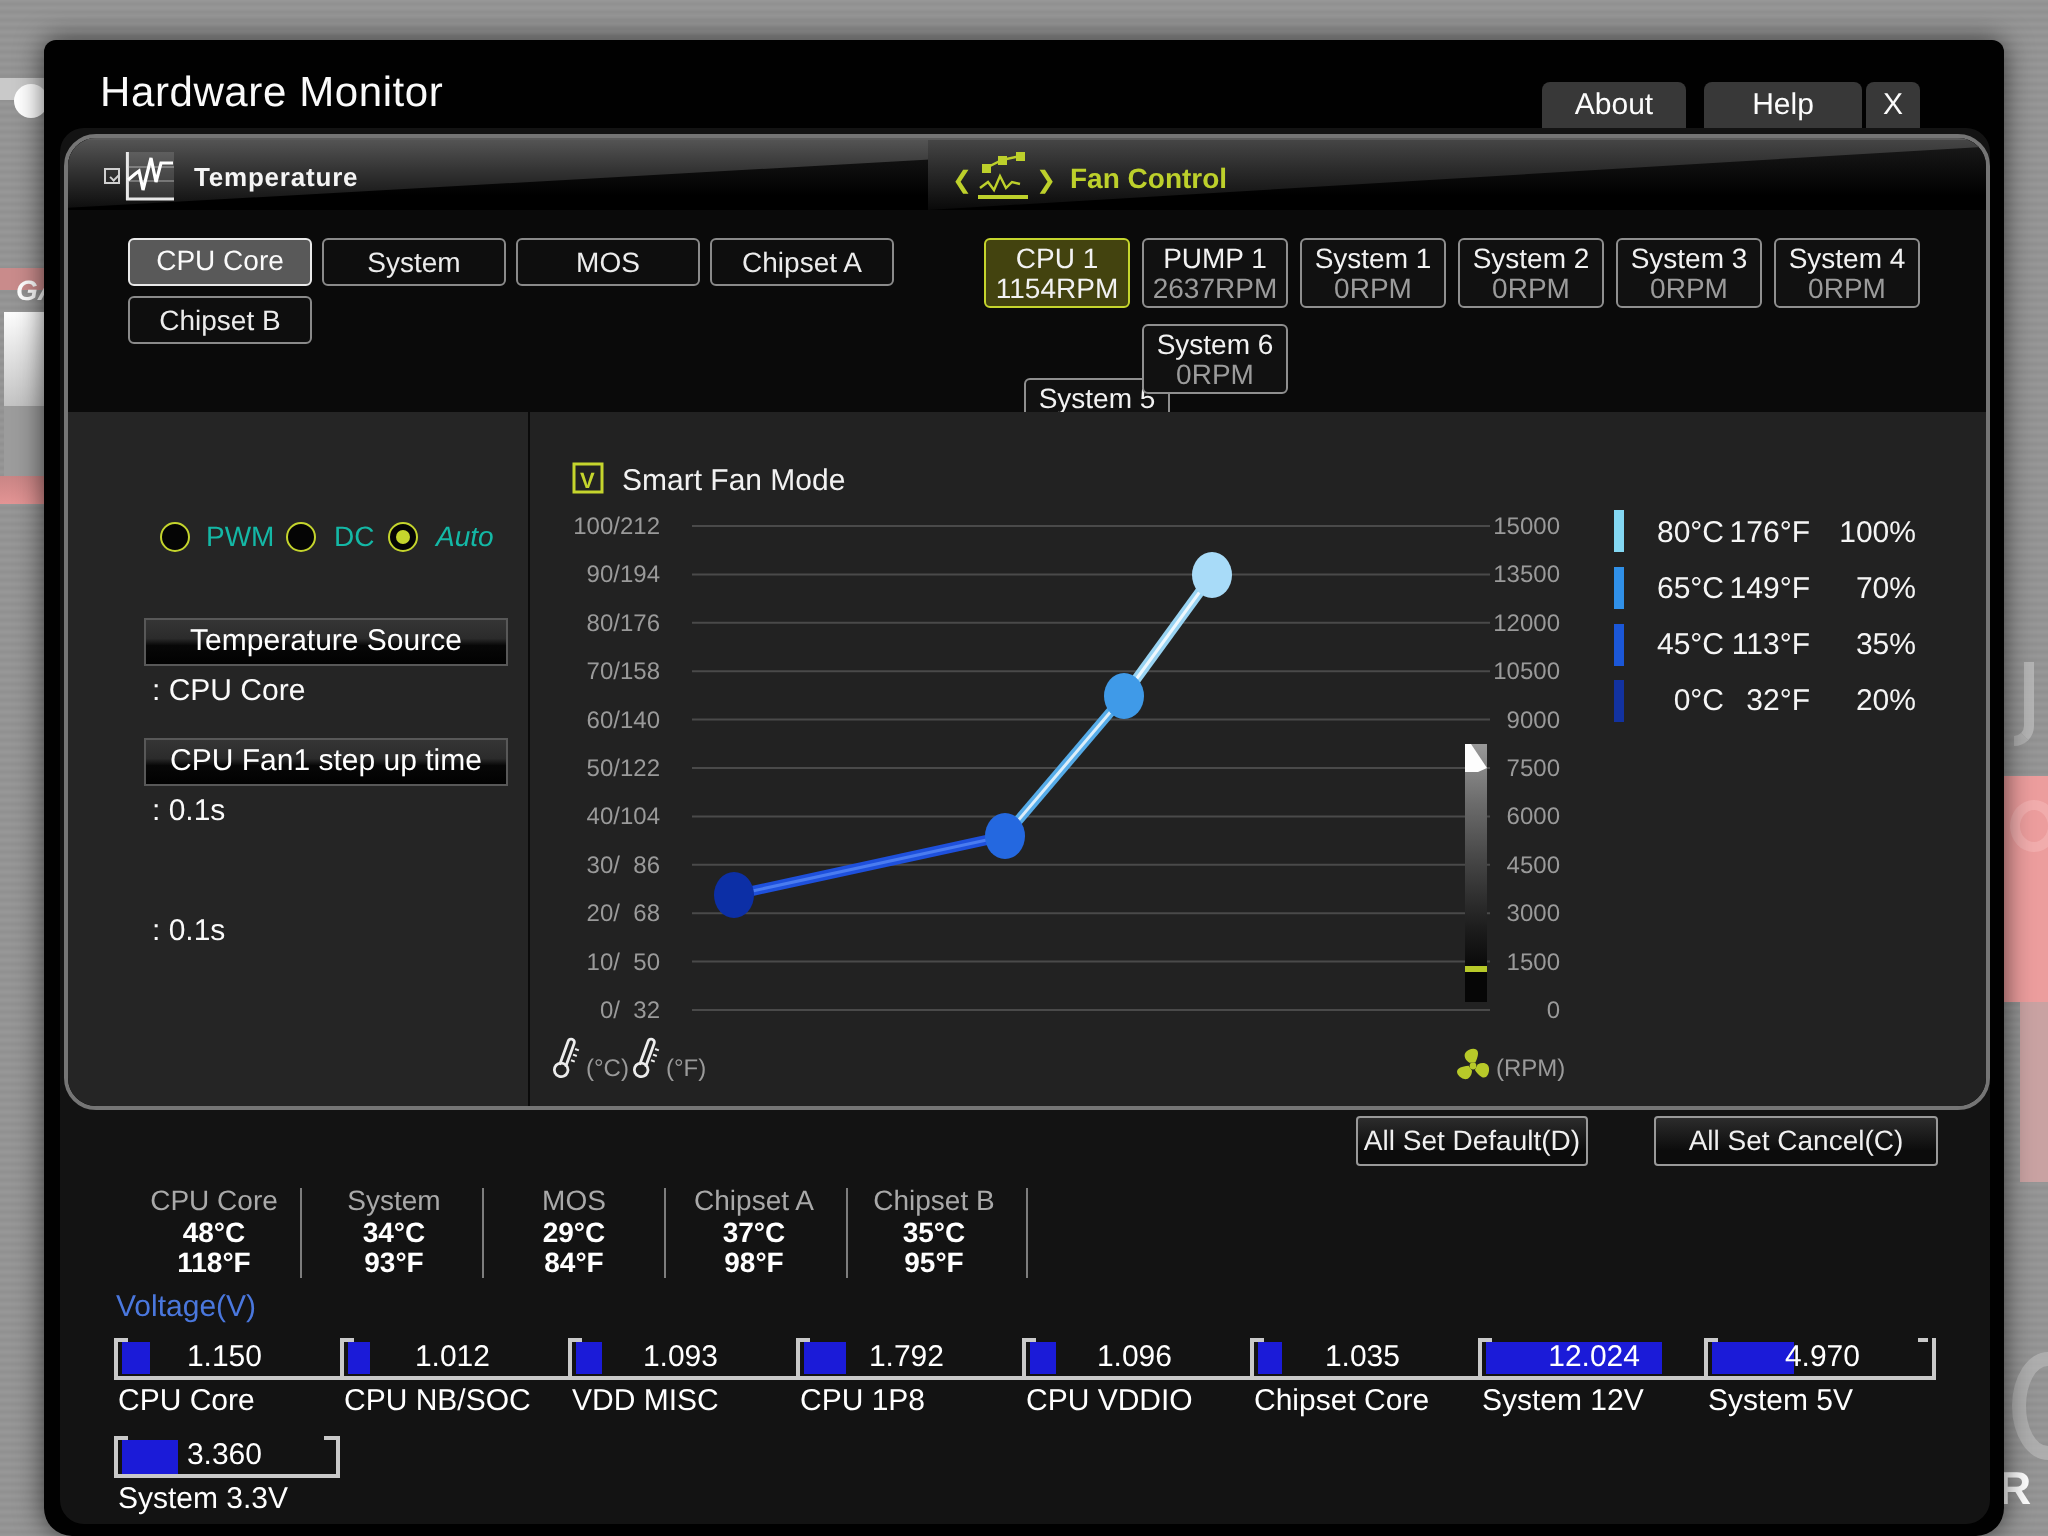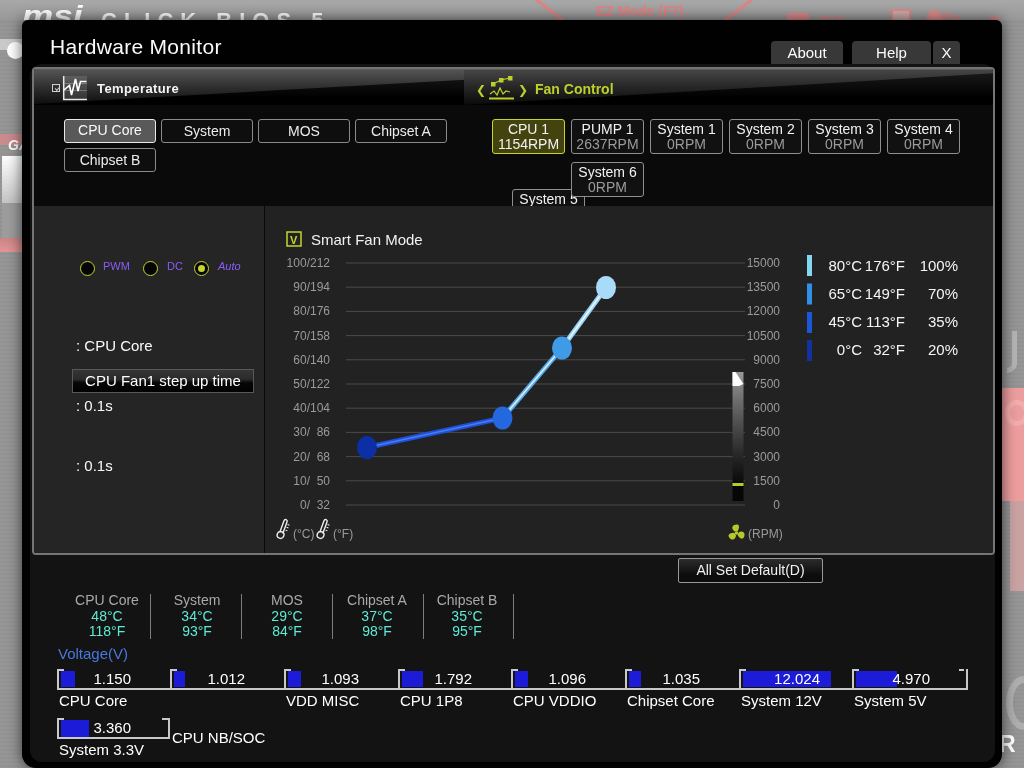--- a/index.html
+++ b/index.html
@@ -29,21 +29,21 @@
 #pinkblk2 { left:1010px; top:501px; width:14px; height:90px; background:#c9a2a2; }
 #brletter { left:999px; top:731px; width:25px; color:#fff; font-weight:bold; font-size:23px; }
 #brarc { left:1006px; top:676px; width:36px; height:54px; border:7px solid #b5b5b5; border-radius:50%; opacity:0.75;}
 
 #modal { left:22px; top:20px; width:980px; height:748px; background:#010101; border-radius:6px 6px 14px 14px; box-shadow:0 0 14px rgba(0,0,0,0.65); }
 #surface { left:8px; top:44px; width:965px; height:698px; background:#131313; border-radius:12px; }
 #title { left:28px; top:15px; font-size:21px; letter-spacing:0.3px; color:#fafafa; }
 .toptab { top:21px; height:23px; background:#383838; color:#fcfcfc;
   font-size:15px; text-align:center; line-height:23px; border-radius:4px 4px 0 0;}
 
-#panel { left:10px; top:47px; width:963px; height:488px; border:2px solid #757575; border-radius:4px; background:#0a0a0a; overflow:hidden;}
+#panel { left:10px; top:47px; width:963px; height:488px; border:2px solid #757575; border-radius:16px; background:#0a0a0a; overflow:hidden;}
 #hdrbar { left:0; top:0; width:959px; height:36px; background:linear-gradient(180deg,#1c1c1c,#000 80%); overflow:hidden;}
 #glossL { left:0; top:0; width:565px; height:36px;
   background:linear-gradient(180deg,#565656,#333 45%,#0c0c0c 100%);
   clip-path:polygon(0 0, 100% 0, 100% 9%, 0 97%); }
 #glossR { left:430px; top:0; width:529px; height:36px;
   background:linear-gradient(180deg,#474747,#2a2a2a 45%,#090909 100%);
   clip-path:polygon(0 0, 100% 0, 100% 12%, 0 100%); }
 #hdrtopline { left:0; top:0; width:959px; height:1px; background:#5a5a5a; }
 
 #minibox { left:18px; top:15px; width:8px; height:8px; border:1px solid #d0d0d0; }
@@ -60,61 +60,48 @@
   text-align:center; font-size:14px; color:#f2f2f2; padding-top:2px; line-height:15px;}
 .ftab .rpm { color:#9b9b9b; }
 .ftab.sel { background:#43430f; border:1px solid #c5d52d; }
 .ftab.sel .rpm { color:#f2f2f2; }
 
 #contentL { left:0px; top:137px; width:230px; height:347px; background:#252525; }
 #contentR { left:231px; top:137px; width:728px; height:347px; background:#222222; }
 
 .radio { width:15px; height:15px; border:1.7px solid #c5d52d; border-radius:50%; background:#050505;}
 .radiodot { width:7px; height:7px; border-radius:50%; background:#c5d52d; }
-.rlabel { font-size:11px; color:#8b5cf6; }
+.rlabel { font-size:14px; color:#14b8a6; }
 .srcbtn { left:38px; width:182px; height:24px; background:linear-gradient(180deg,#353535 0%,#2b2b2b 42%,#070707 58%,#010101 100%);
   border:1px solid #585858; color:#fff; font-size:15px; text-align:center; line-height:22px;}
 .srcval { left:42px; font-size:15px; color:#fafafa; }
 
 .botbtn { top:538px; height:25px; border:1px solid #999; border-radius:2px;
   background:linear-gradient(180deg,#2c2c2c,#0c0c0c 70%); color:#f0f0f0; font-size:14px;
   text-align:center; line-height:22px; }
 
 .tcol { top:573px; width:90px; text-align:center; font-size:14px; color:#a9a9a9; line-height:15.5px;}
-.tcol b { color:#5eead4; font-weight:normal; }
+.tcol b { color:#ffffff; font-weight:bold; }
 .tsep { top:574px; width:1px; height:45px; background:#7d7d7d; }
 
 #vlabel { left:58px; top:645px; font-size:15px; color:#4a77dd; }
 .vtick { top:669px; width:2px; height:21px; background:#c9c9c9; }
 .vcap  { top:669px; width:5px; height:2px; background:#c9c9c9; }
 #vbase { left:57px; top:688px; width:911px; height:2px; background:#c9c9c9; }
 #vbase2 { left:57px; top:737px; width:113px; height:2px; background:#c9c9c9; }
 .vfill { top:671px; height:16px; background:#1b1bd8; }
 .vval  { top:670px; width:79px; text-align:right; font-size:15px; color:#fff; }
 .vname { top:692px; font-size:15px; color:#fff; }
 </style>
 </head>
 <body>
 <div id="scene">
 
   <div class="abs" id="leftband"></div>
   <div class="abs" id="leftarc"></div>
-  <div class="abs" id="topstrip">
-    <div class="abs" id="msilogo">msi</div>
-    <div class="abs" id="clickbios">CLICK BIOS 5</div>
-    <div class="abs redtxt" style="left:596px;top:3px;">EZ Mode (F7)</div>
-    <div class="abs" style="left:531px;top:8px;width:36px;height:3px;background:#dd8383;transform:rotate(38deg);"></div>
-    <div class="abs" style="left:721px;top:8px;width:36px;height:3px;background:#dd8383;transform:rotate(-38deg);"></div>
-    <div class="abs" style="left:787px;top:13px;width:22px;height:12px;background:#dd8888;border-radius:2px;"></div>
-    <div class="abs redtxt" style="left:812px;top:13px;">. F12</div>
-    <div class="abs" style="left:891px;top:9px;width:20px;height:13px;border:2px solid #dd8888;background:#caa;"></div>
-    <div class="abs" style="left:927px;top:10px;width:15px;height:15px;border:2px solid #dd8888;border-radius:50%;background:#d98f8f;"></div>
-    <div class="abs redtxt" style="left:942px;top:10px;">En</div>
-    <div class="abs redtxt" style="left:988px;top:11px;font-size:16px;">✕</div>
-  </div>
   <div class="abs" id="gaband"></div>
   <div class="abs" id="gatext">GA</div>
   <div class="abs" id="whitebox"></div>
   <div class="abs" id="graybox"></div>
   <div class="abs" id="redline"></div>
   <div class="abs" id="jcurve"></div>
   <div class="abs" id="pinkblk"></div>
   <div class="abs" id="pinkring"></div>
   <div class="abs" id="pinkblk2"></div>
   <div class="abs" id="brarc"></div>
@@ -175,20 +162,21 @@
       <div class="abs" id="contentR"></div>
 
       <div class="abs radio" style="left:46px;top:192px;"></div>
       <div class="abs rlabel" style="left:69px;top:191px;">PWM</div>
       <div class="abs radio" style="left:109px;top:192px;"></div>
       <div class="abs rlabel" style="left:133px;top:191px;">DC</div>
       <div class="abs radio" style="left:160px;top:192px;"></div>
       <div class="abs radiodot" style="left:164px;top:196px;"></div>
       <div class="abs rlabel" style="left:184px;top:191px;font-style:italic;">Auto</div>
 
+      <div class="abs srcbtn" style="top:240px;">Temperature Source</div>
       <div class="abs srcval" style="top:268px;">: CPU Core</div>
       <div class="abs srcbtn" style="top:300px;">CPU Fan1 step up time</div>
       <div class="abs srcval" style="top:328px;">: 0.1s</div>
       <div class="abs srcval" style="top:388px;">: 0.1s</div>
 
       <svg class="abs" style="left:231px;top:137px;" width="728" height="347" viewBox="0 0 728 347">
 
         <rect x="22" y="26" width="14" height="14" fill="none" stroke="#c5d52d" stroke-width="1.5"></rect>
         <text x="25" y="38" fill="#c5d52d" font-size="11" font-weight="bold">V</text>
         <text x="46" y="39" fill="#f2f2f2" font-size="15">Smart Fan Mode</text>
@@ -293,21 +281,22 @@
               <path d="M 1.2 -1.8 C 4.5 -8.5 1 -9.5 -2.2 -8 C -5.2 -6.6 -4.6 -3.4 -1.8 -1.6 Z"></path>
             </g>
           <use href="#blade" transform="rotate(120)"></use>
           <use href="#blade" transform="rotate(240)"></use>
           <circle cx="0" cy="0" r="1.7"></circle>
         </g>
         <text x="483" y="332" fill="#9a9a9a" font-size="12">(RPM)</text>
       </svg>
     </div>
 
-    <div class="abs botbtn" style="left:656px;width:145px;">All Set Default(D)</div>
+    <div class="abs botbtn" style="left:656px;width:116px;">All Set Default(D)</div>
+    <div class="abs botbtn" style="left:805px;width:142px;">All Set Cancel(C)</div>
 
     <div class="abs tcol" style="left:40px;">CPU Core<br><b>48°C</b><br><b>118°F</b></div>
     <div class="abs tcol" style="left:130px;">System<br><b>34°C</b><br><b>93°F</b></div>
     <div class="abs tcol" style="left:220px;">MOS<br><b>29°C</b><br><b>84°F</b></div>
     <div class="abs tcol" style="left:310px;">Chipset A<br><b>37°C</b><br><b>98°F</b></div>
     <div class="abs tcol" style="left:400px;">Chipset B<br><b>35°C</b><br><b>95°F</b></div>
     <div class="abs tsep" style="left:128px;"></div>
     <div class="abs tsep" style="left:219px;"></div>
     <div class="abs tsep" style="left:310px;"></div>
     <div class="abs tsep" style="left:401px;"></div>
@@ -349,21 +338,21 @@
   <div class="abs vval" style="left:52px;">1.150</div>
   <div class="abs vval" style="left:166px;">1.012</div>
   <div class="abs vval" style="left:280px;">1.093</div>
   <div class="abs vval" style="left:393px;">1.792</div>
   <div class="abs vval" style="left:507px;">1.096</div>
   <div class="abs vval" style="left:621px;">1.035</div>
   <div class="abs vval" style="left:741px;">12.024</div>
   <div class="abs vval" style="left:851px;">4.970</div>
 
   <div class="abs vname" style="left:59px;">CPU Core</div>
-  <div class="abs vname" style="left:172px;margin-top:37px;">CPU NB/SOC</div>
+  <div class="abs vname" style="left:172px;">CPU NB/SOC</div>
   <div class="abs vname" style="left:286px;">VDD MISC</div>
   <div class="abs vname" style="left:400px;">CPU 1P8</div>
   <div class="abs vname" style="left:513px;">CPU VDDIO</div>
   <div class="abs vname" style="left:627px;">Chipset Core</div>
   <div class="abs vname" style="left:741px;">System 12V</div>
   <div class="abs vname" style="left:854px;">System 5V</div>
 
   <div class="abs vtick" style="left:57px;top:718px;"></div>
   <div class="abs vtick" style="left:168px;top:718px;"></div>
   <div class="abs" style="left:162px;top:718px;width:7px;height:2px;background:#c9c9c9;"></div>

